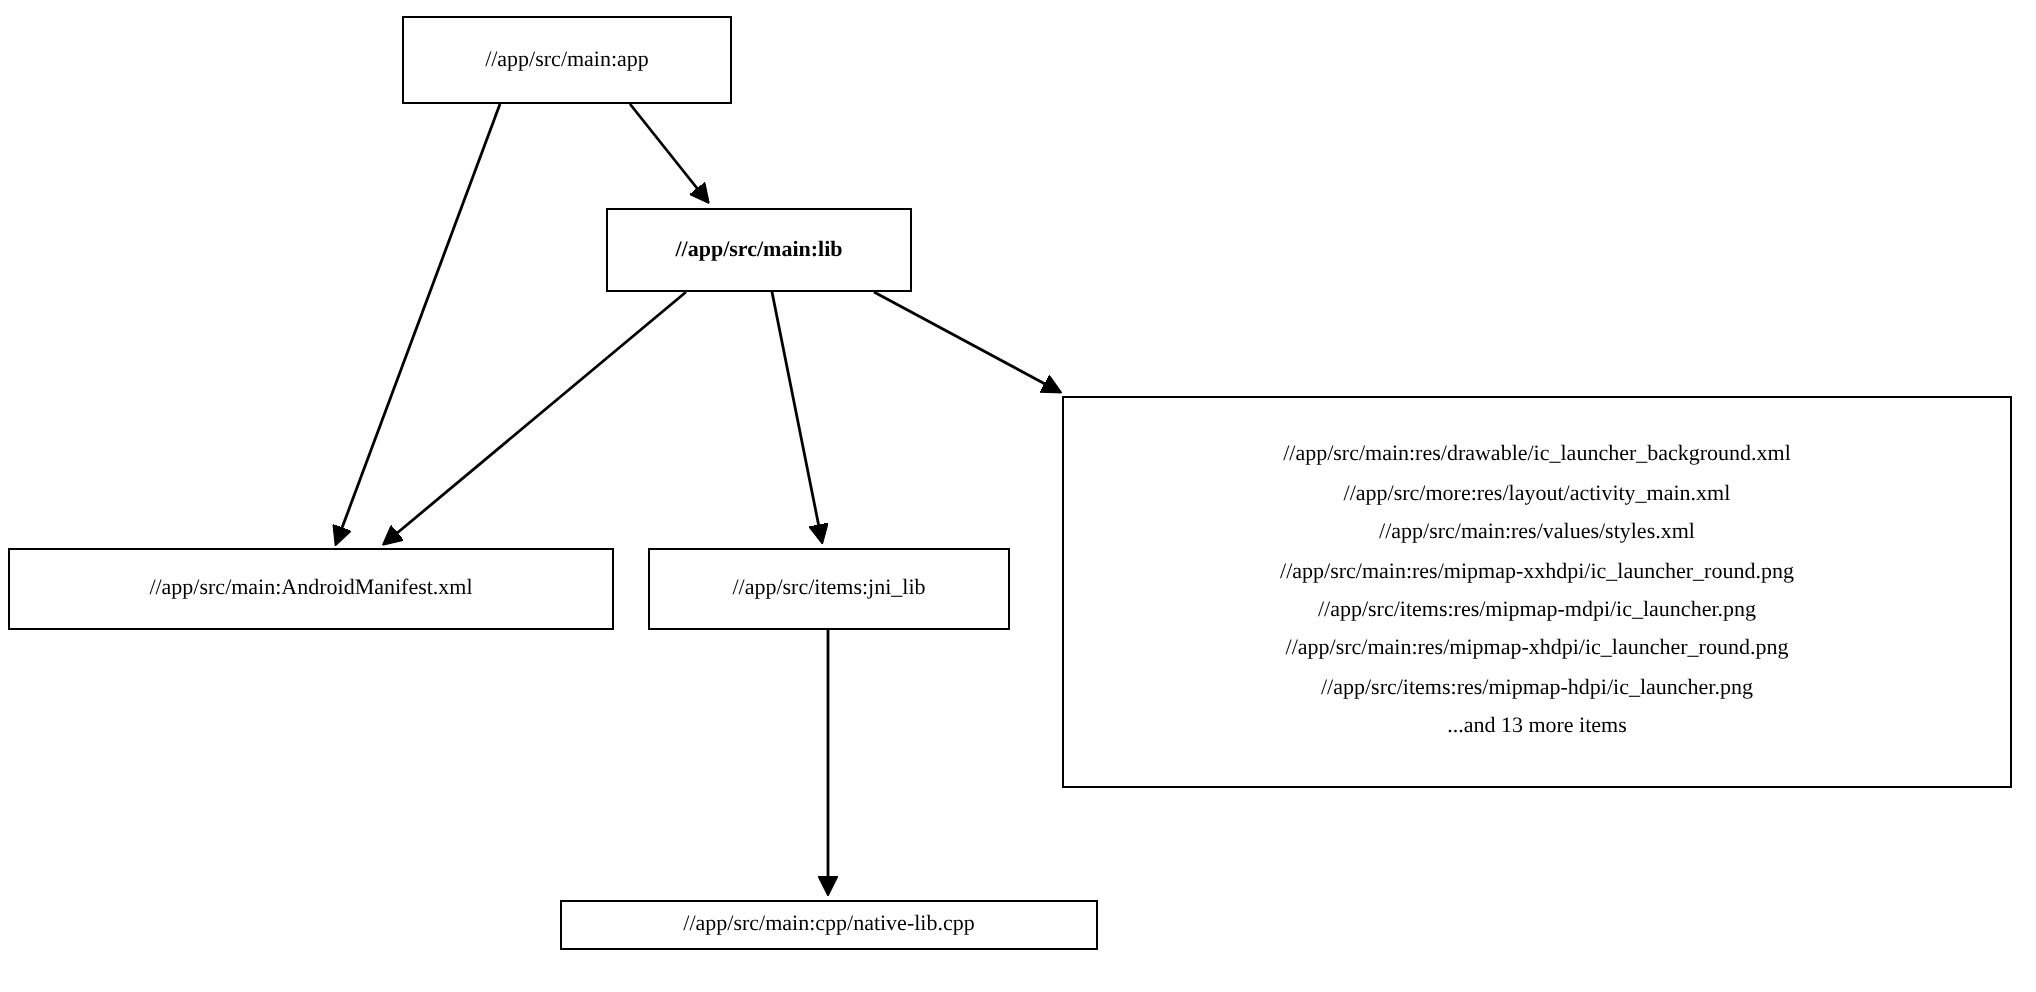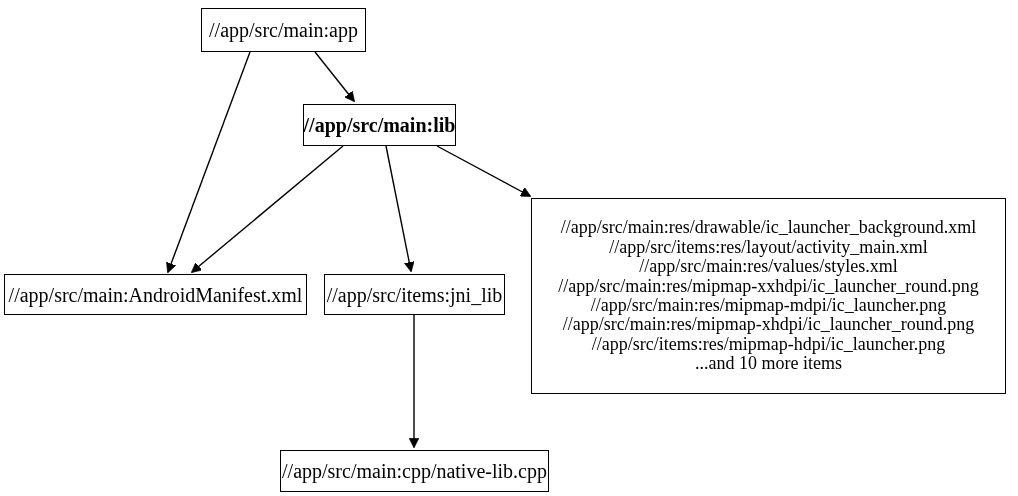--- a/index.html
+++ b/index.html
@@ -27,28 +27,28 @@
     box-sizing: border-box;
     border: 1px solid #000000;
     background: #ffffff;
     display: flex;
     align-items: center;
     justify-content: center;
     text-align: center;
   }
   .node-label {
     font-family: "Liberation Serif", "DejaVu Serif", serif;
-    font-size: 20px;
+    font-size: 11px;
     color: #000000;
     white-space: nowrap;
     line-height: 1;
   }
   .multi-label {
     font-family: "Liberation Serif", "DejaVu Serif", serif;
-    font-size: 18px;
+    font-size: 11px;
     color: #000000;
     line-height: 19.4px;
     text-align: center;
     white-space: nowrap;
   }
   .edge-line {
     stroke: #000000;
     stroke-width: 1.4;
     fill: none;
   }
@@ -88,30 +88,30 @@
   </div>
 
   <div class="node-box" style="left:4px; top:274px; width:303px; height:41px;text-align:right;">
     <span class="node-label">//app/src/main:AndroidManifest.xml</span>
   </div>
 
   <div class="node-box" style="left:324px; top:274px; width:181px; height:41px;">
     <span class="node-label">//app/src/items:jni_lib</span>
   </div>
 
-  <div class="node-box" style="left:280px; top:450px; width:269px; height:42px;">
+  <div class="node-box" style="left:280px; top:450px; width:269px; height:25px;">
     <span class="node-label">//app/src/main:cpp/native-lib.cpp</span>
   </div>
 
   <div class="node-box" style="left:531px; top:198px; width:475px; height:196px;">
     <div class="multi-label" id="resources-lines">
         <div>//app/src/main:res/drawable/ic_launcher_background.xml</div>
-        <div>//app/src/items:res/layout/activity_main.xml</div>
+        <div>//app/src/more:res/layout/activity_main.xml</div>
         <div>//app/src/main:res/values/styles.xml</div>
         <div>//app/src/main:res/mipmap-xxhdpi/ic_launcher_round.png</div>
-        <div>//app/src/main:res/mipmap-mdpi/ic_launcher.png</div>
+        <div>//app/src/items:res/mipmap-mdpi/ic_launcher.png</div>
         <div>//app/src/main:res/mipmap-xhdpi/ic_launcher_round.png</div>
         <div>//app/src/items:res/mipmap-hdpi/ic_launcher.png</div>
-        <div>...and 10 more items</div>
+        <div>...and 13 more items</div>
       </div>
   </div>
 
 </div>
 
 </body></html>

